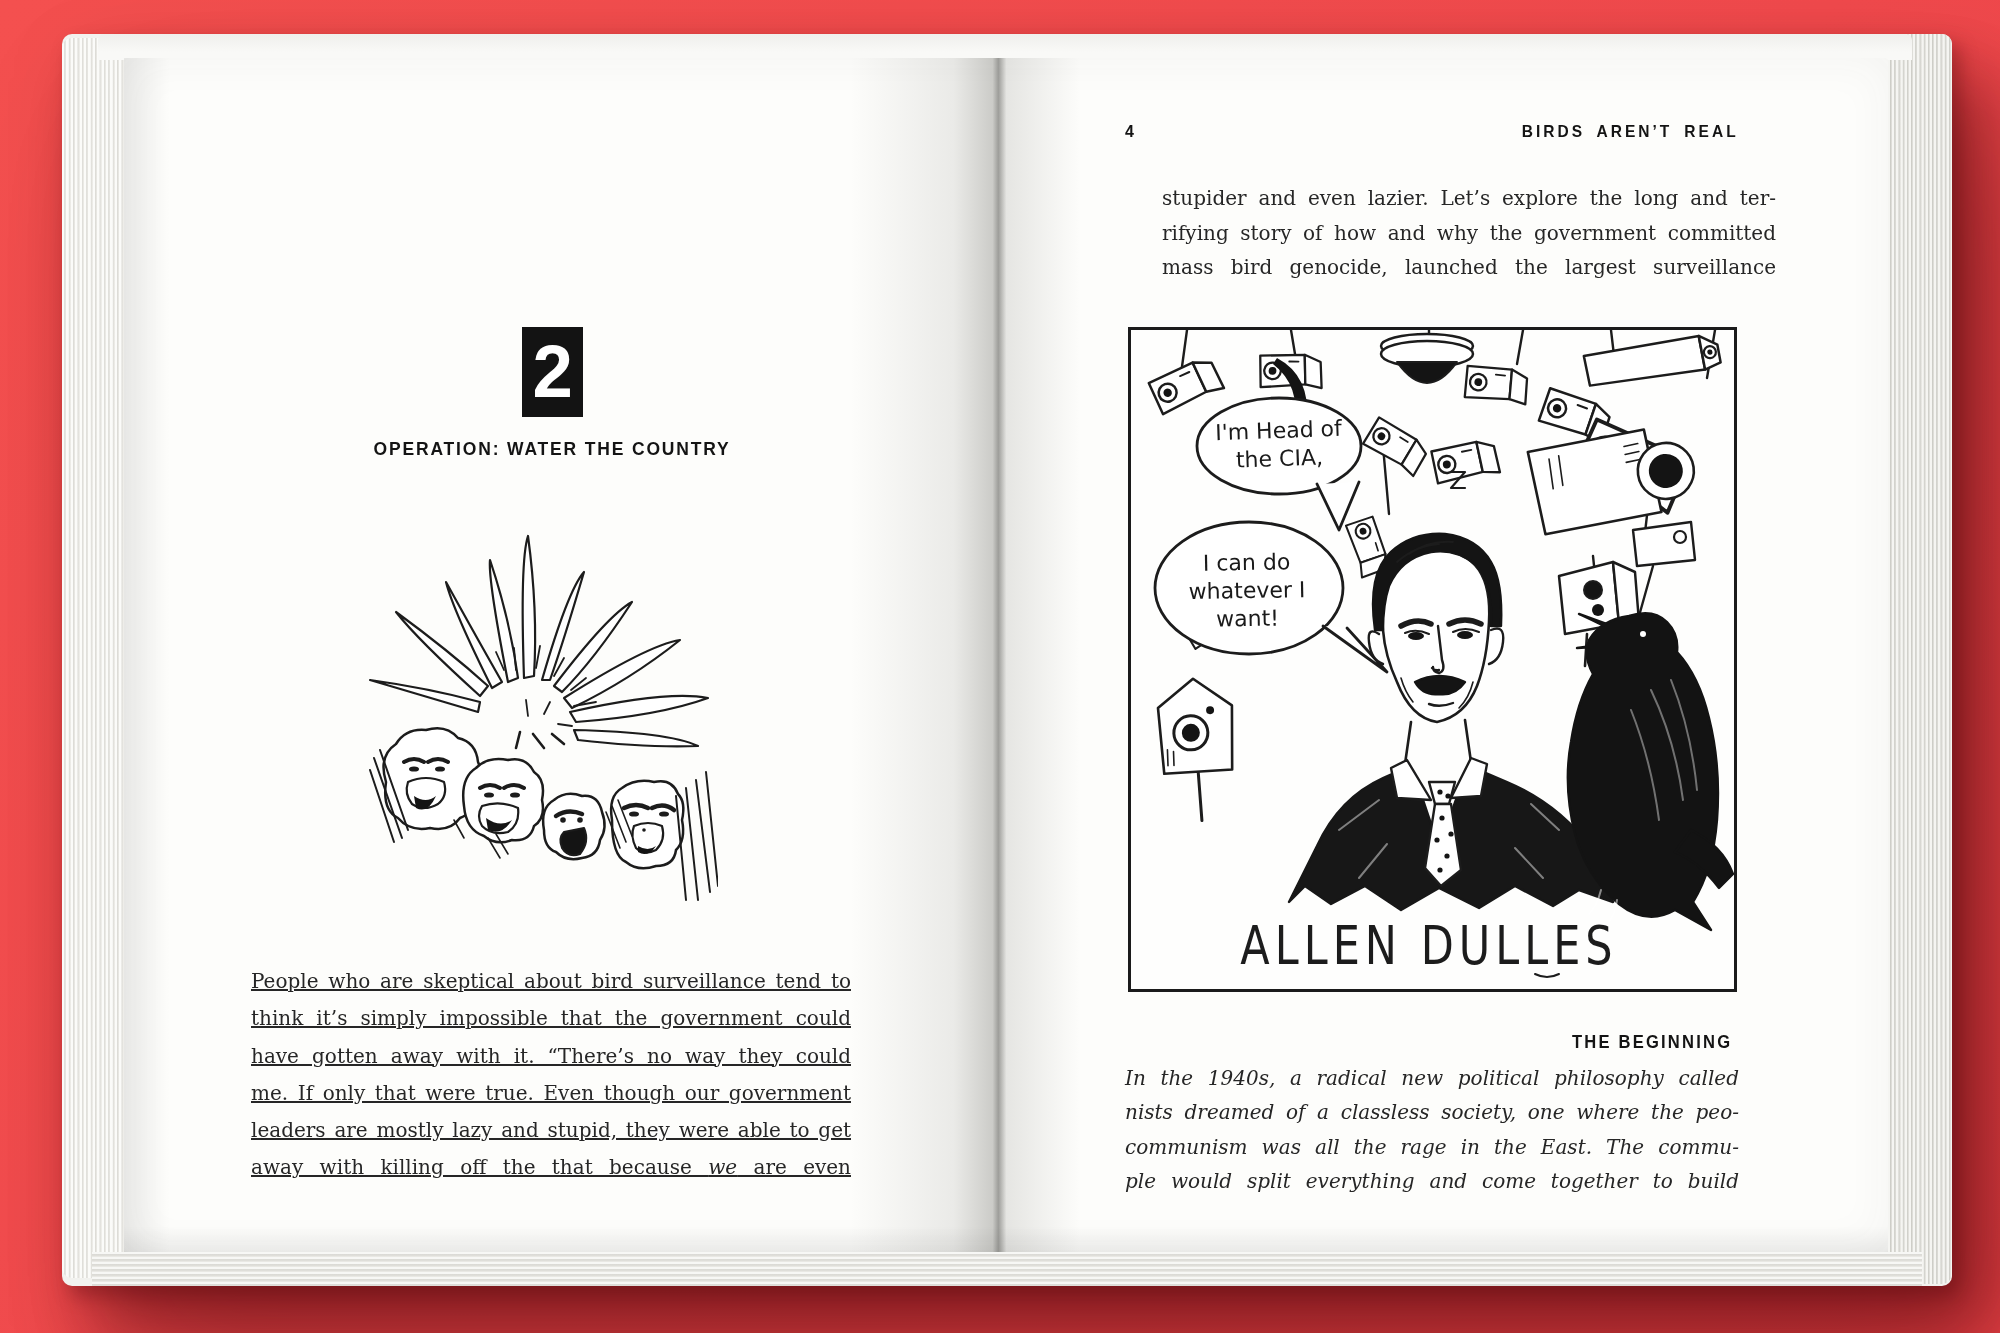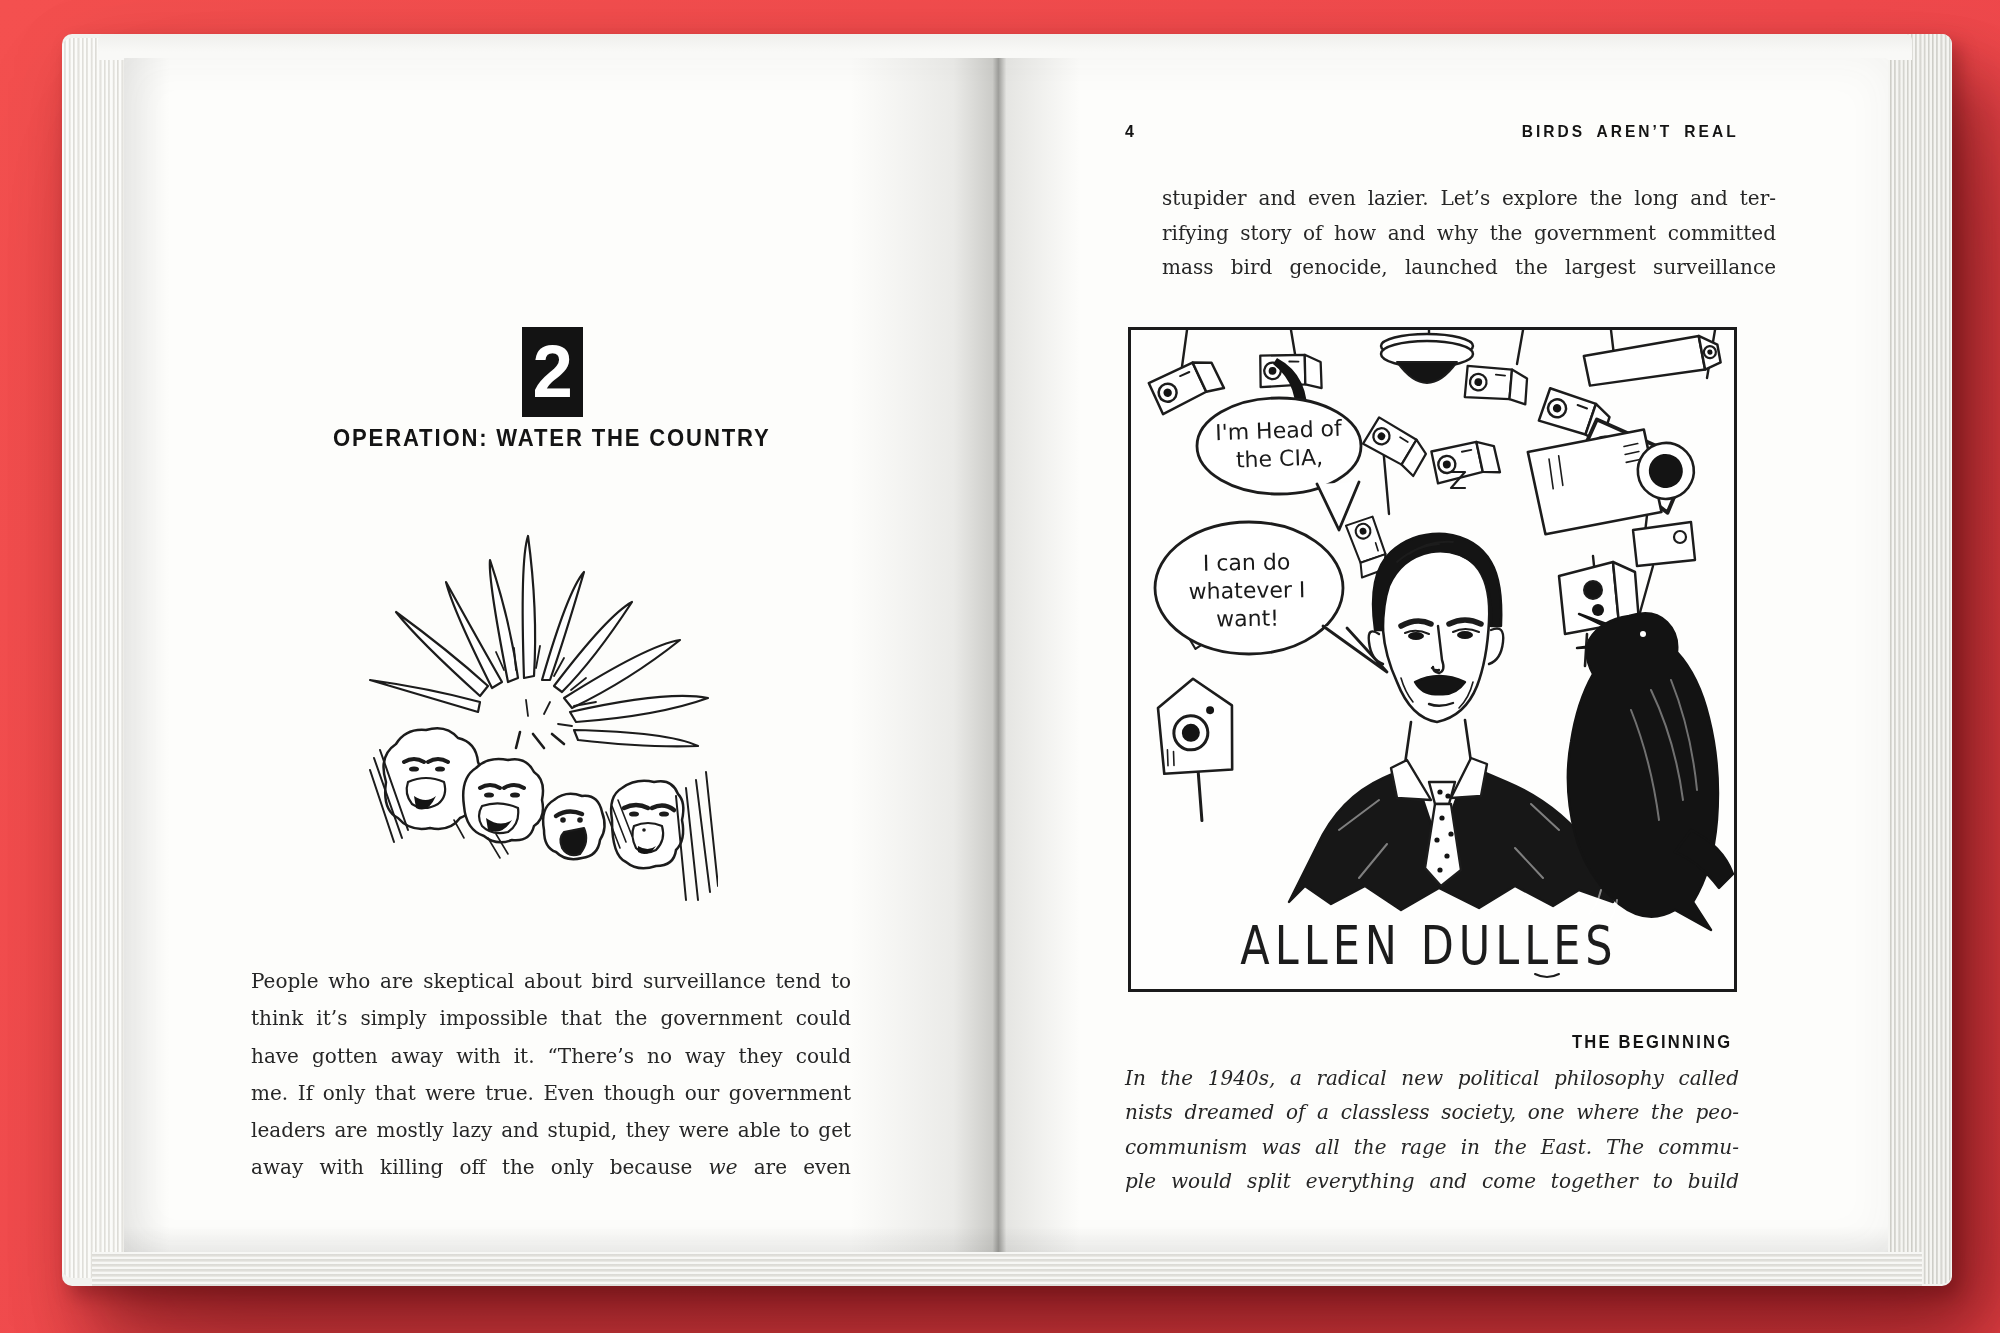--- a/index.html
+++ b/index.html
@@ -22,25 +22,25 @@
       background:linear-gradient(90deg,rgba(0,0,0,0) 0%,rgba(70,70,62,.10) 45%,rgba(70,70,62,.27) 62%,rgba(45,45,40,.46) 64.5%,rgba(70,70,62,.13) 68%,rgba(0,0,0,0) 100%);}
   .shade-left{position:absolute;left:62px;top:24px;bottom:34px;width:46px;background:linear-gradient(90deg,rgba(0,0,0,.07),rgba(0,0,0,0));}
   .shade-bottom{position:absolute;left:62px;right:64px;bottom:34px;height:26px;background:linear-gradient(0deg,rgba(0,0,0,.06),rgba(0,0,0,0));}
   .serif{font-family:"DejaVu Serif","Liberation Serif",serif;}
   .condensed{font-family:"Liberation Sans","DejaVu Sans",sans-serif;font-weight:700;color:#141414;}
   .squeeze{display:inline-block;transform:scaleX(.92);transform-origin:center;}
 
   .chapter-box{position:absolute;left:460px;top:293px;width:61px;height:90px;background:#131313;
       display:flex;align-items:center;justify-content:center;}
   .chapter-box span{color:#fff;font-family:"Liberation Sans",sans-serif;font-weight:700;font-size:74px;line-height:1;transform:scaleX(.98);}
-  .chapter-title{position:absolute;left:150px;top:390px;width:680px;text-align:center;font-size:24px;letter-spacing:2px;}
+  .chapter-title{position:absolute;left:150px;top:404px;width:680px;text-align:center;font-size:19px;letter-spacing:2px;}
 
   .para{position:absolute;font-size:20px;color:#262626;}
   .para .jline{text-align:justify;text-align-last:justify;white-space:normal;}
-  .para-left{left:189px;top:929px;width:600px;line-height:37.3px;}
+  .para-left{left:189px;top:929px;width:600px;line-height:37.3px;text-decoration:underline;}
   .para-r1{left:1100px;top:147px;width:614px;line-height:34.6px;}
   .para-r2{left:1063px;top:1027px;width:614px;line-height:34.4px;font-style:italic;}
 
   .running-head{position:absolute;left:1063px;top:88px;width:614px;display:flex;justify-content:space-between;align-items:baseline;}
   .folio{font-size:16px;letter-spacing:1px;}
   .head-title{font-size:16.5px;letter-spacing:3.2px;word-spacing:5px;transform:scaleX(.94);transform-origin:right center;display:inline-block;}
 
   .rushmore{position:absolute;left:306px;top:486px;width:350px;height:396px;}
   .illo-frame{position:absolute;left:1066px;top:293px;width:609px;height:665px;border:3px solid #1b1b1b;box-sizing:border-box;background:#fefefd;}
   .illo-frame svg{position:absolute;inset:0;width:100%;height:100%;}
@@ -117,21 +117,21 @@
         <path d="M318 268 L330 380 M328 260 L342 372 M338 252 L350 366 M308 276 L318 380" stroke-width="2"></path>
       </g>
     </svg>
 
     <div class="para serif para-left">
       <div class="jline">People who are skeptical about bird surveillance tend to</div>
       <div class="jline">think it’s simply impossible that the government could</div>
       <div class="jline">have gotten away with it. “There’s no way they could</div>
       <div class="jline">me. If only that were true. Even though our government</div>
       <div class="jline">leaders are mostly lazy and stupid, they were able to get</div>
-      <div class="jline"><span>away with killing off the only because </span><i>we</i><span> are even</span></div>
+      <div class="jline"><span>away with killing off the that because </span><i>we</i><span> are even</span></div>
     </div>
 
     <div class="running-head condensed">
       <span class="folio">4</span>
       <span class="head-title">BIRDS AREN’T REAL</span>
     </div>
 
     <div class="para serif para-r1">
       <div class="jline">stupider and even lazier. Let’s explore the long and ter-</div>
       <div class="jline">rifying story of how and why the government committed</div>

